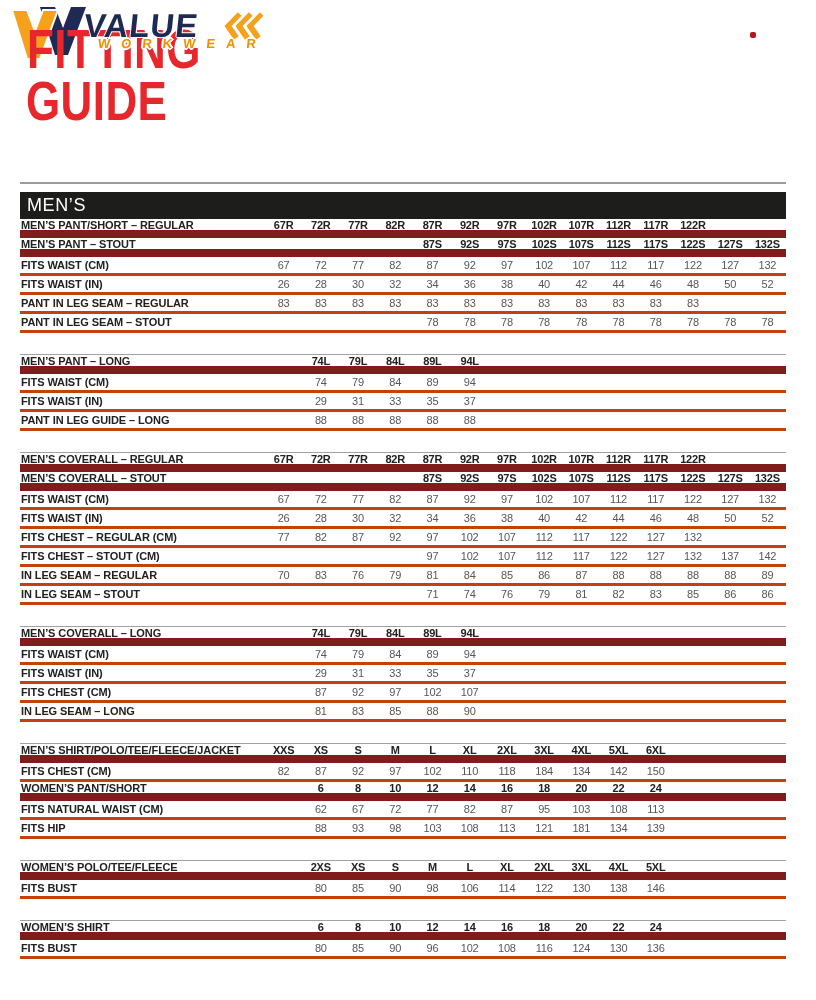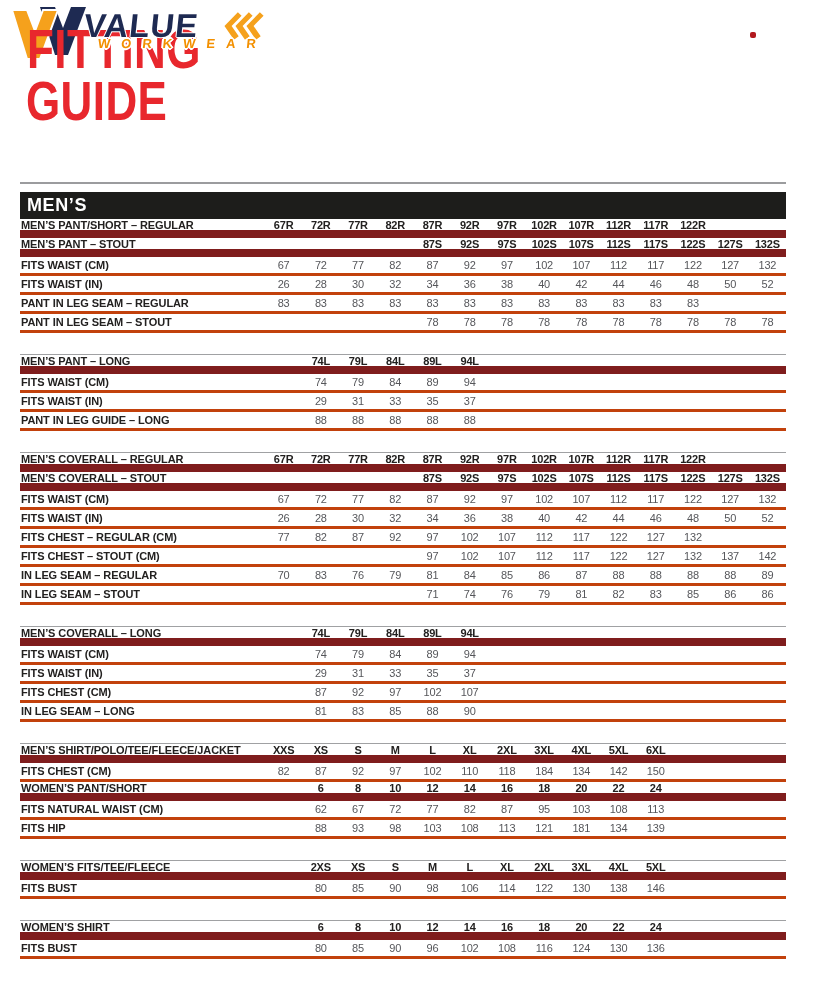--- a/index.html
+++ b/index.html
@@ -26,21 +26,21 @@
     transform:skewX(-6deg);
     text-shadow:-2px 0 0 #fff,2px 0 0 #fff,0 -2px 0 #fff,0 2px 0 #fff,
       -1px -1px 0 #fff,1px -1px 0 #fff,-1px 1px 0 #fff,1px 1px 0 #fff; }
   .red-dot { position:absolute; left:750px; top:32px; width:6px; height:6px;
     background:#b2191e; border-radius:2px; z-index:5; }
 
   
   .tables { margin:0 30px 0 20px; width:766px; }
   .top-rule { height:0; border-top:2px solid #9b9c9e; margin-bottom:8px; }
   .banner { background:#1d1d1b; color:#fff; height:27px; display:flex; align-items:center;
-    padding-left:7px; font-size:18px; font-weight:700; letter-spacing:.6px; margin-top:22px; }
+    padding-left:7px; font-size:18px; font-weight:400; letter-spacing:.6px; margin-top:22px; }
   .banner.first { margin-top:0; }
   .subtable { margin-top:21px; border-top:1px solid #a0a1a3; }
   .subtable.flush { margin-top:0; border-top:none; }
   .row { display:grid; grid-template-columns:245px repeat(14,1fr); height:19px;
     align-items:center; border-bottom:3px solid #c2410c; }
   .row.hdr { border-bottom:8px solid #7f1d1d; }
   .lab { font-weight:bold; font-size:11px; color:#232120; white-space:nowrap;
     letter-spacing:-.1px; padding-left:1px; }
   .cell { text-align:center; font-size:11px; color:#55565a; letter-spacing:-.2px; }
   .hdr .cell { font-weight:bold; color:#232120; }
@@ -556,21 +556,21 @@
             <div class="cell">181</div>
             <div class="cell">134</div>
             <div class="cell">139</div>
             <div class="cell"></div>
             <div class="cell"></div>
             <div class="cell"></div>
           </div>
         </div>
         <div class="subtable">
           <div class="row hdr">
-            <div class="lab">WOMEN’S FITS/TEE/FLEECE</div>
+            <div class="lab">WOMEN’S POLO/TEE/FLEECE</div>
             <div class="cell"></div>
             <div class="cell">2XS</div>
             <div class="cell">XS</div>
             <div class="cell">S</div>
             <div class="cell">M</div>
             <div class="cell">L</div>
             <div class="cell">XL</div>
             <div class="cell">2XL</div>
             <div class="cell">3XL</div>
             <div class="cell">4XL</div>

